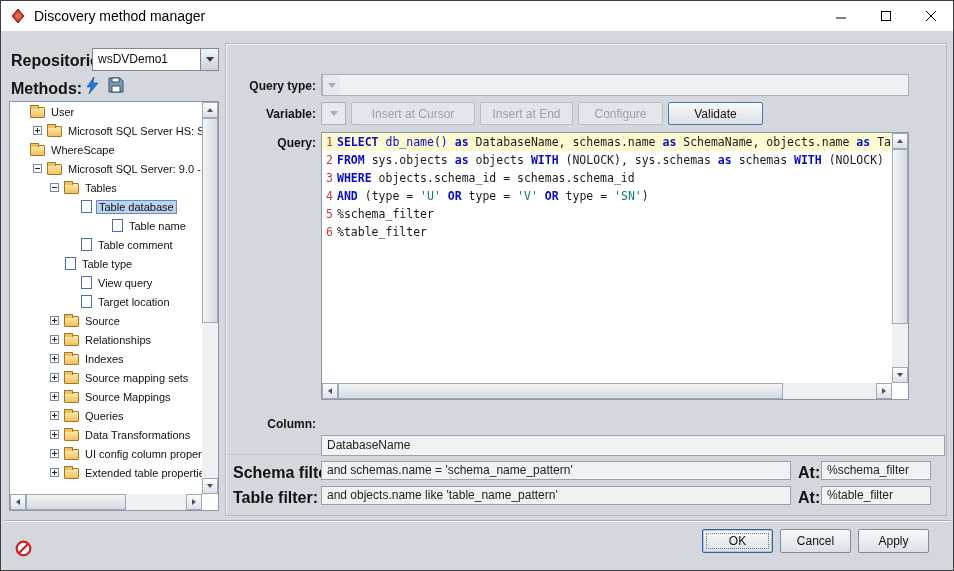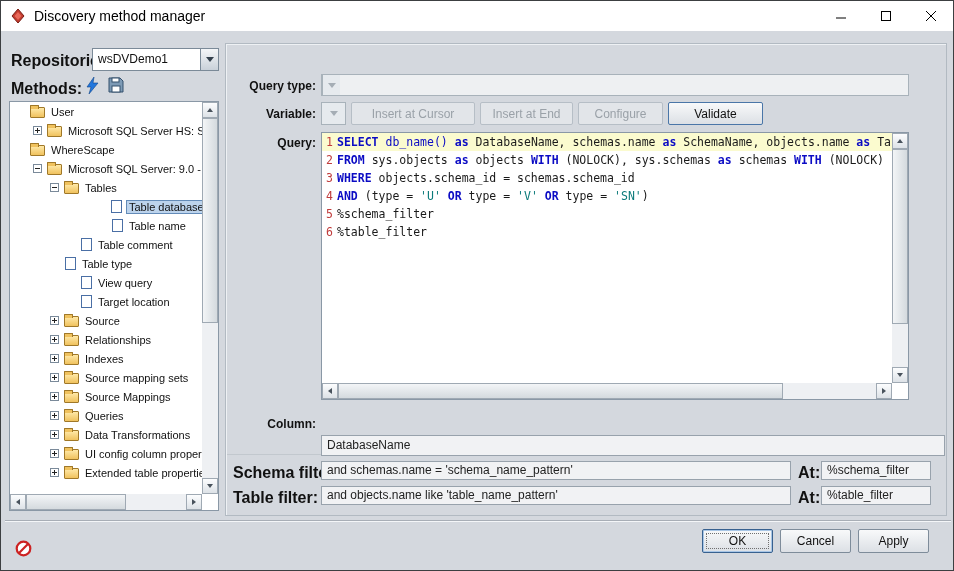--- a/index.html
+++ b/index.html
@@ -163,21 +163,21 @@
           <span class="tree-icon icon-folder"></span>
           <span class="tree-label">Microsoft SQL Server: 9.0 -</span>
         </div>
         <div class="tree-row" style="padding-left: 40px;">
           <span class="slot">
             <span class="expander minus"></span>
           </span>
           <span class="tree-icon icon-folder"></span>
           <span class="tree-label">Tables</span>
         </div>
-        <div class="tree-row" style="padding-left: 87px;">
+        <div class="tree-row" style="padding-left: 57px;">
           <span class="slot"></span>
           <span class="tree-icon icon-doc"></span>
           <span class="tree-label sel">Table database</span>
         </div>
         <div class="tree-row" style="padding-left: 88px;">
           <span class="slot"></span>
           <span class="tree-icon icon-doc"></span>
           <span class="tree-label">Table name</span>
         </div>
         <div class="tree-row" style="padding-left: 57px;">

